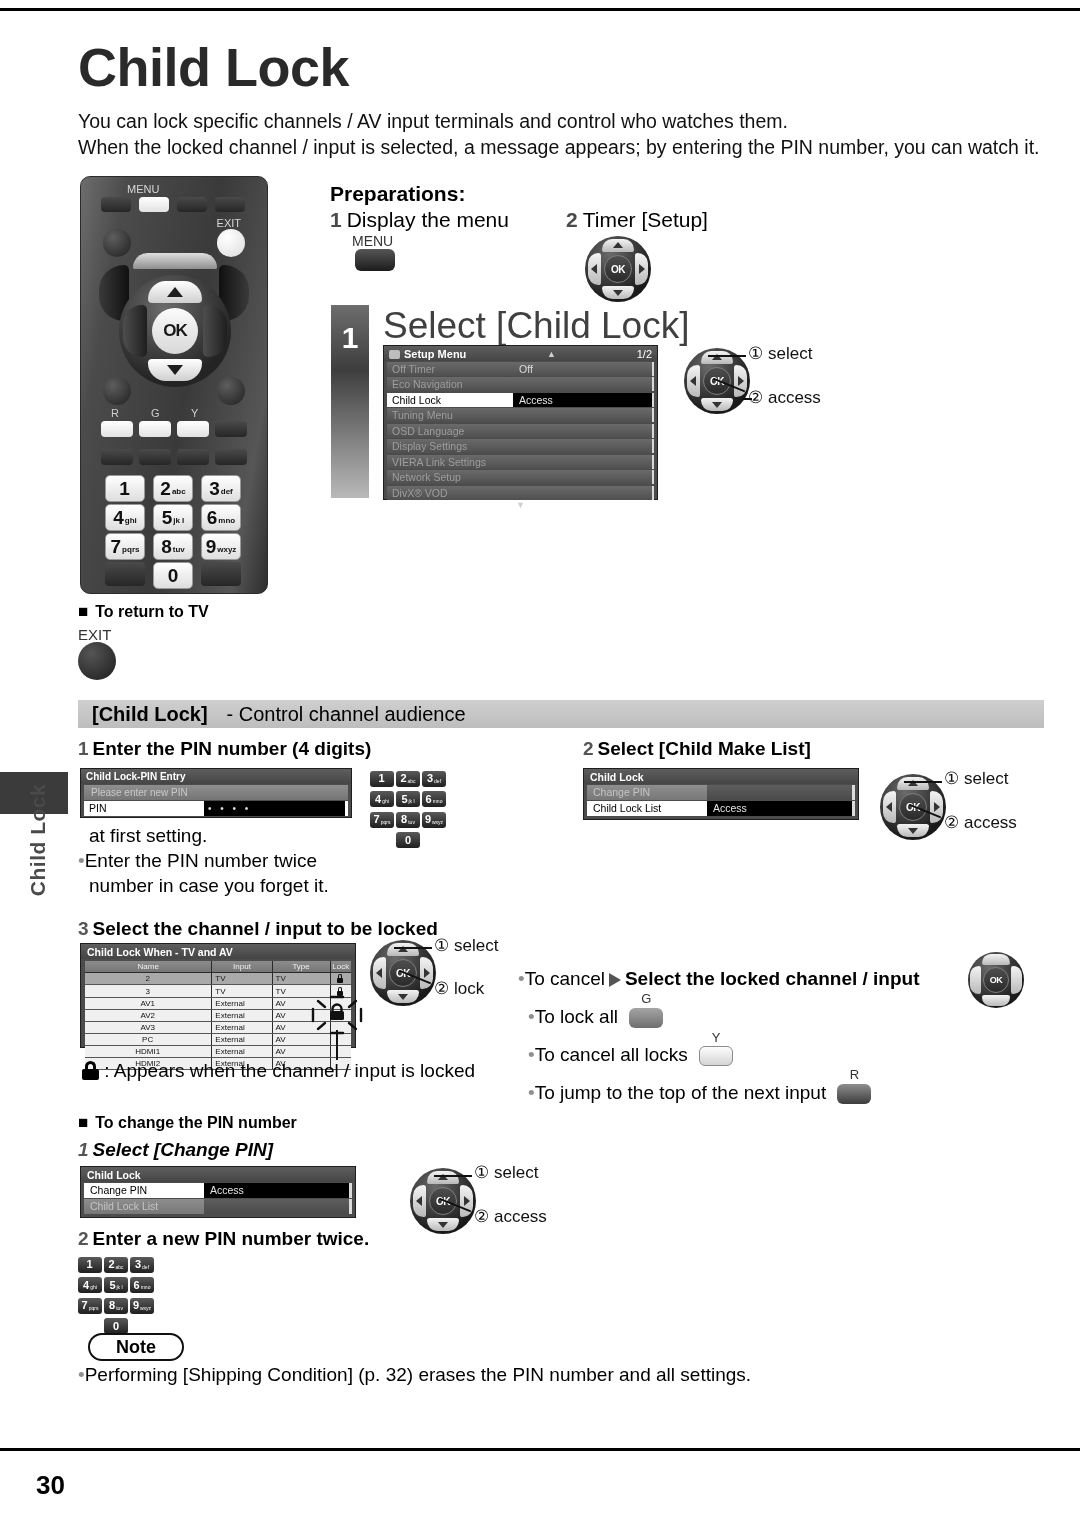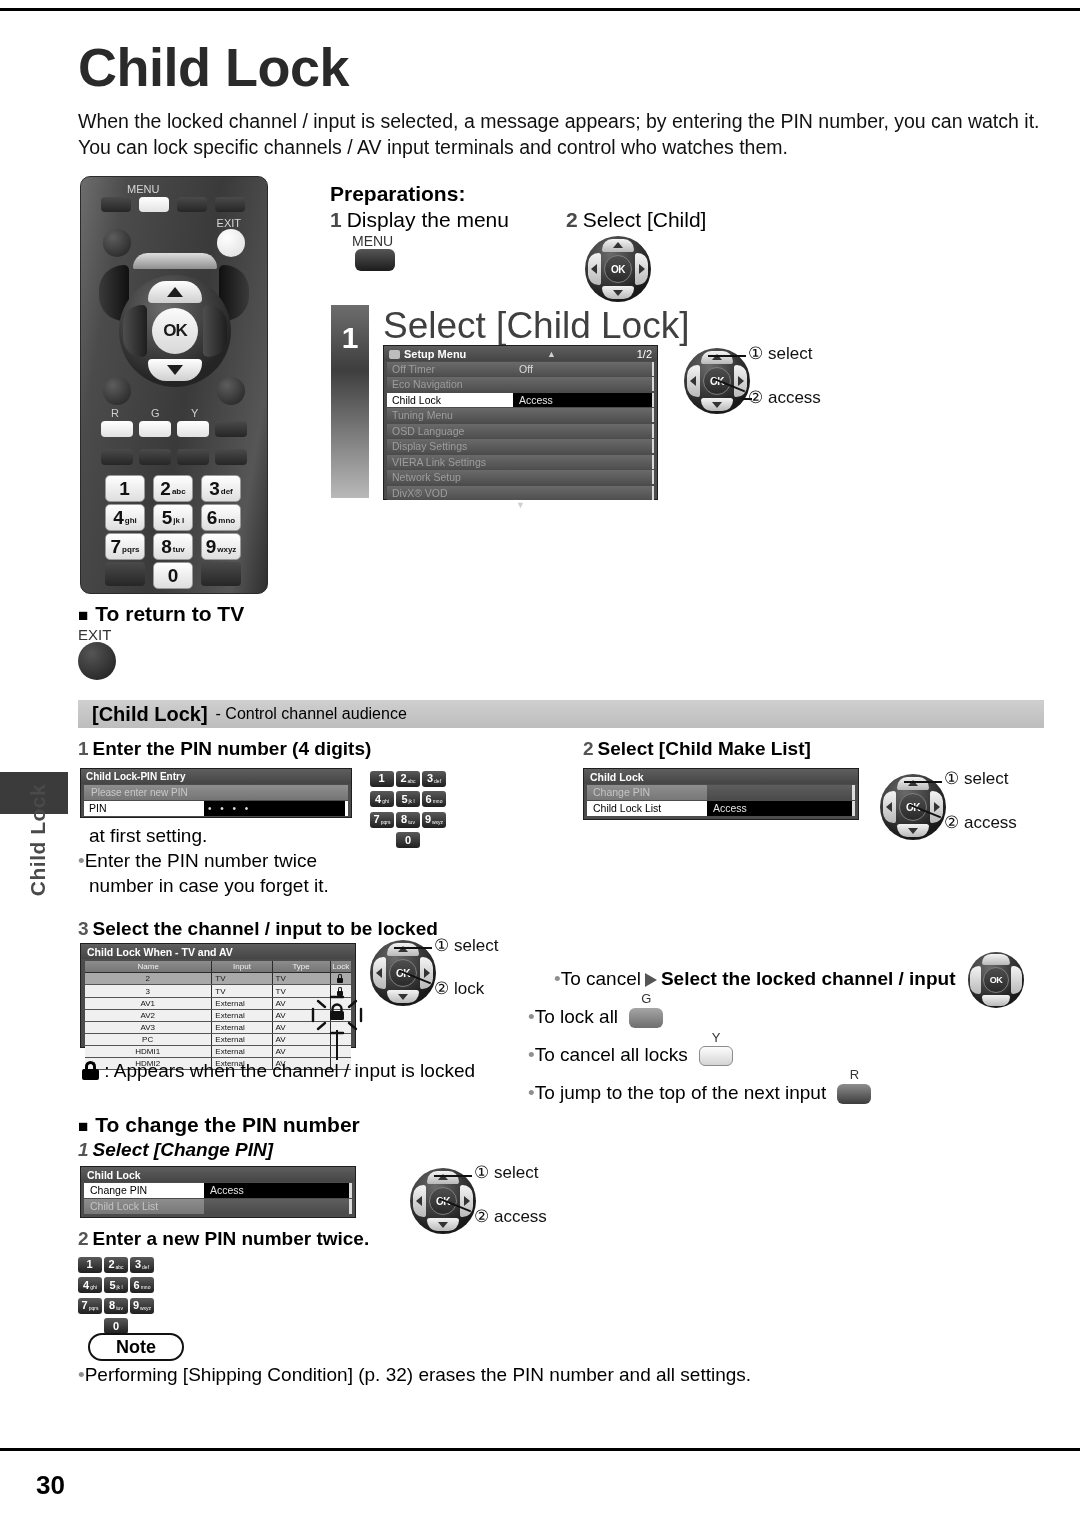--- a/index.html
+++ b/index.html
@@ -154,31 +154,31 @@
   #setup-menu .osd-lbl { width:126px; font-size:10.5px; padding-left:5px; height:14px; line-height:14px;
      background:linear-gradient(180deg,#6a6a6a,#4f4f4f); }
   #setup-menu .osd-val { flex:1; height:14px; font-size:10.5px; padding-left:6px; }
   .scroll-ar { color:#cfcfcf; font-size:9px; }
 
   
   .callout { position:absolute; font-size:17px; color:#111; }
   .leader { position:absolute; background:#111; }
 
   
-  .sq-head { font-size:21px; font-weight:bold; }
+  .sq-head { font-size:16px; font-weight:bold; }
   .sq-head:before { content:"\25A0"; margin-right:7px; font-size:17px; }
 
   
   .sec-bar {
     position:absolute; left:78px; top:700px; width:966px; height:28px;
     background:linear-gradient(180deg,#cfcfcf,#bdbdbd);
     display:flex; align-items:center; padding-left:14px;
   }
   .sec-bar .b { font-size:20px; font-weight:bold; }
-  .sec-bar .s { font-size:16px; margin-left:8px; }
+  .sec-bar .s { font-size:20px; margin-left:19px; }
 
   .stephdr { position:absolute; font-size:19px; font-weight:bold; }
   .stephdr .n { color:#555; margin-right:4px; }
 
   .bullet { position:absolute; font-size:19px; line-height:25px; }
   .bullet .dot { color:#8f8f8f; }
 
   
   #pin-osd { left:80px; top:768px; width:272px; height:50px; }
   #pin-osd .osd-head { height:15px; font-size:10px; padding:0 5px; }
@@ -263,22 +263,22 @@
 </head>
 <body>
 
 <div class="top-rule"></div>
 
 <div class="side-tab-block"></div>
 <div class="side-tab-text">Child Lock</div>
 
 <div class="page-title">Child Lock</div>
 <div class="intro">
+  <div>You can lock specific channels / AV input terminals and control who watches them.</div>
   <div>When the locked channel / input is selected, a message appears; by entering the PIN number, you can watch it.</div>
-  <div>You can lock specific channels / AV input terminals and control who watches them.</div>
 </div>
 
 <div class="remote">
   <div class="rlabel" style="left:46px; top:6px;">MENU</div>
   <div class="rk" style="left:20px; top:20px; width:30px; height:15px;"></div>
   <div class="rk white" style="left:58px; top:20px; width:30px; height:15px;"></div>
   <div class="rk" style="left:96px; top:20px; width:30px; height:15px;"></div>
   <div class="rk" style="left:134px; top:20px; width:30px; height:15px;"></div>
 
   <div class="rlabel" style="right:26px; top:40px;">EXIT</div>
@@ -363,21 +363,21 @@
 </div>
 
 <div class="prep-title">Preparations:</div>
 <div class="prep1">
   <span class="n">1</span><span>Display the menu</span>
 </div>
 <div class="menu-cap">MENU</div>
 <div class="menu-btn"></div>
 
 <div class="prep2">
-  <span class="n">2</span><span>Select [Child]</span>
+  <span class="n">2</span><span>Timer [Setup]</span>
 </div>
 <div style="position:absolute; left:585px; top:236px;">
   <div class="dpad">
     <div class="wedge u"></div>
     <div class="wedge d"></div>
     <div class="wedge l"></div>
     <div class="wedge r"></div>
     <div class="arw u" style="border-bottom-color:#333;"></div>
     <div class="arw d" style="border-top-color:#333;"></div>
     <div class="arw l" style="border-right-color:#333;"></div>
@@ -654,21 +654,21 @@
 <div class="leader" style="left:394px; top:947px; width:38px; height:2px;"></div>
 <div class="callout" style="left:434px; top:935px;">① select</div>
 <div class="leader" style="left:398px; top:976px; width:34px; height:2px; transform:rotate(22deg);"></div>
 <div class="callout" style="left:434px; top:978px;">② lock</div>
 
 <div style="position:absolute; left:82px; top:1060px; font-size:19px;">
   <span class="lock-big"><b></b><i></i></span>
   <span>: Appears when the channel / input is locked</span>
 </div>
 
-<div style="position:absolute; left:554px; top:968px; font-size:19px;">
+<div style="position:absolute; left:518px; top:968px; font-size:19px;">
   <span class="dot" style="color:#8f8f8f;">•</span><span>To cancel</span><span class="arrow-r"></span><span style="font-weight:bold;">Select the locked channel / input</span>
 </div>
 <div style="position:absolute; left:968px; top:952px;">
   <div class="dpad" style="width:56px;height:56px;">
     <div class="wedge u" style="left:14px;top:2px;width:28px;height:11px;"></div>
     <div class="wedge d" style="left:14px;bottom:2px;width:28px;height:11px;"></div>
     <div class="wedge l" style="left:2px;top:14px;width:11px;height:28px;"></div>
     <div class="wedge r" style="right:2px;top:14px;width:11px;height:28px;"></div>
     <div class="okc" style="left:15px;top:15px;width:26px;height:26px;font-size:9px;">OK</div>
   </div>

